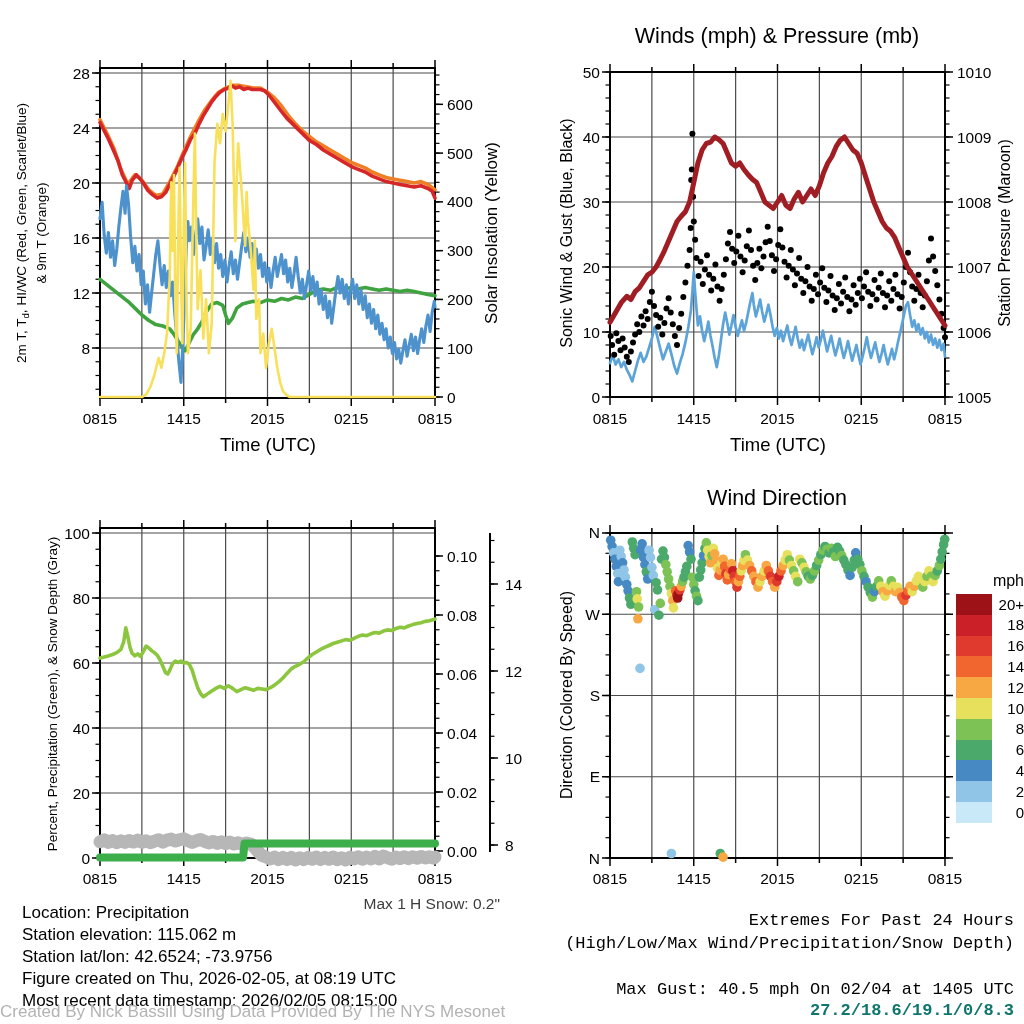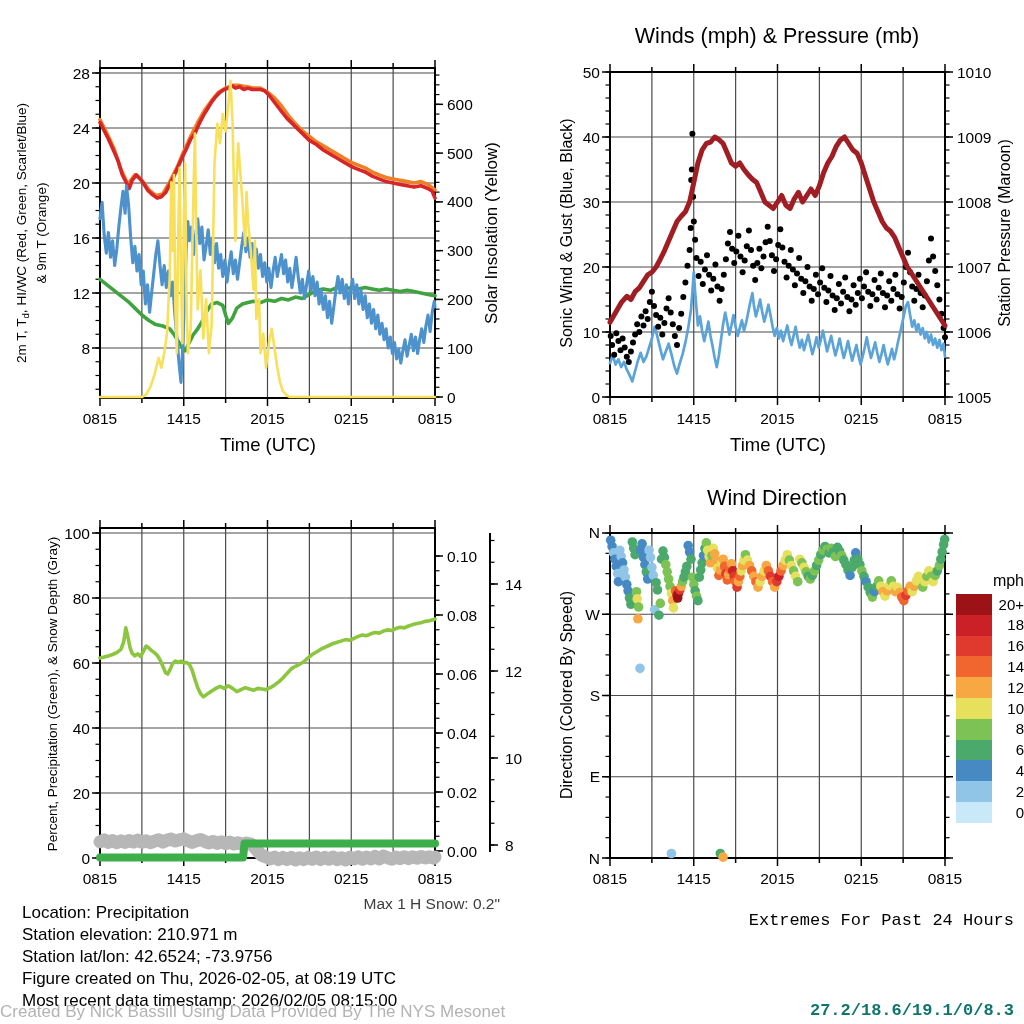--- a/index.html
+++ b/index.html
@@ -899,22 +899,24 @@
       <div class="lb" style="top: 147.1px;">6</div>
       <div class="sw" style="top: 166.4px; background: rgb(70, 137, 195);"></div>
       <div class="lb" style="top: 167.9px;">4</div>
       <div class="sw" style="top: 187.2px; background: rgb(144, 197, 232);"></div>
       <div class="lb" style="top: 188.7px;">2</div>
       <div class="sw" style="top: 208px; background: rgb(201, 232, 248);"></div>
       <div class="lb" style="top: 209.5px;">0</div>
     </div>
 
   <div class="footer-line" style="top:903px;">Location: Precipitation</div>
-  <div class="footer-line" style="top:925px;">Station elevation: 210.971 m</div>
+  <div class="footer-line" style="top:925px;">Station elevation: 115.062 m</div>
   <div class="footer-line" style="top:947px;">Station lat/lon: 42.6524; -73.9756</div>
   <div class="footer-line" style="top:969px;">Figure created on Thu, 2026-02-05, at 08:19 UTC</div>
   <div class="footer-line" style="top:991px;">Most recent data timestamp: 2026/02/05 08:15:00</div>
 
   <div class="ext-line" style="top:911px;">Extremes For Past 24 Hours</div>
+  <div class="ext-line" style="top:934px;">(High/Low/Max Wind/Precipitation/Snow Depth)</div>
   <div class="ext-line ext-red" style="top:957px;">27.2/18.6/19.1/0/8.3</div>
+  <div class="ext-line" style="top:980px;">Max Gust: 40.5 mph On 02/04 at 1405 UTC</div>
 
   <div class="attrib">Created By Nick Bassill Using Data Provided By The NYS Mesonet</div>
 </div>
 
 </body></html>

